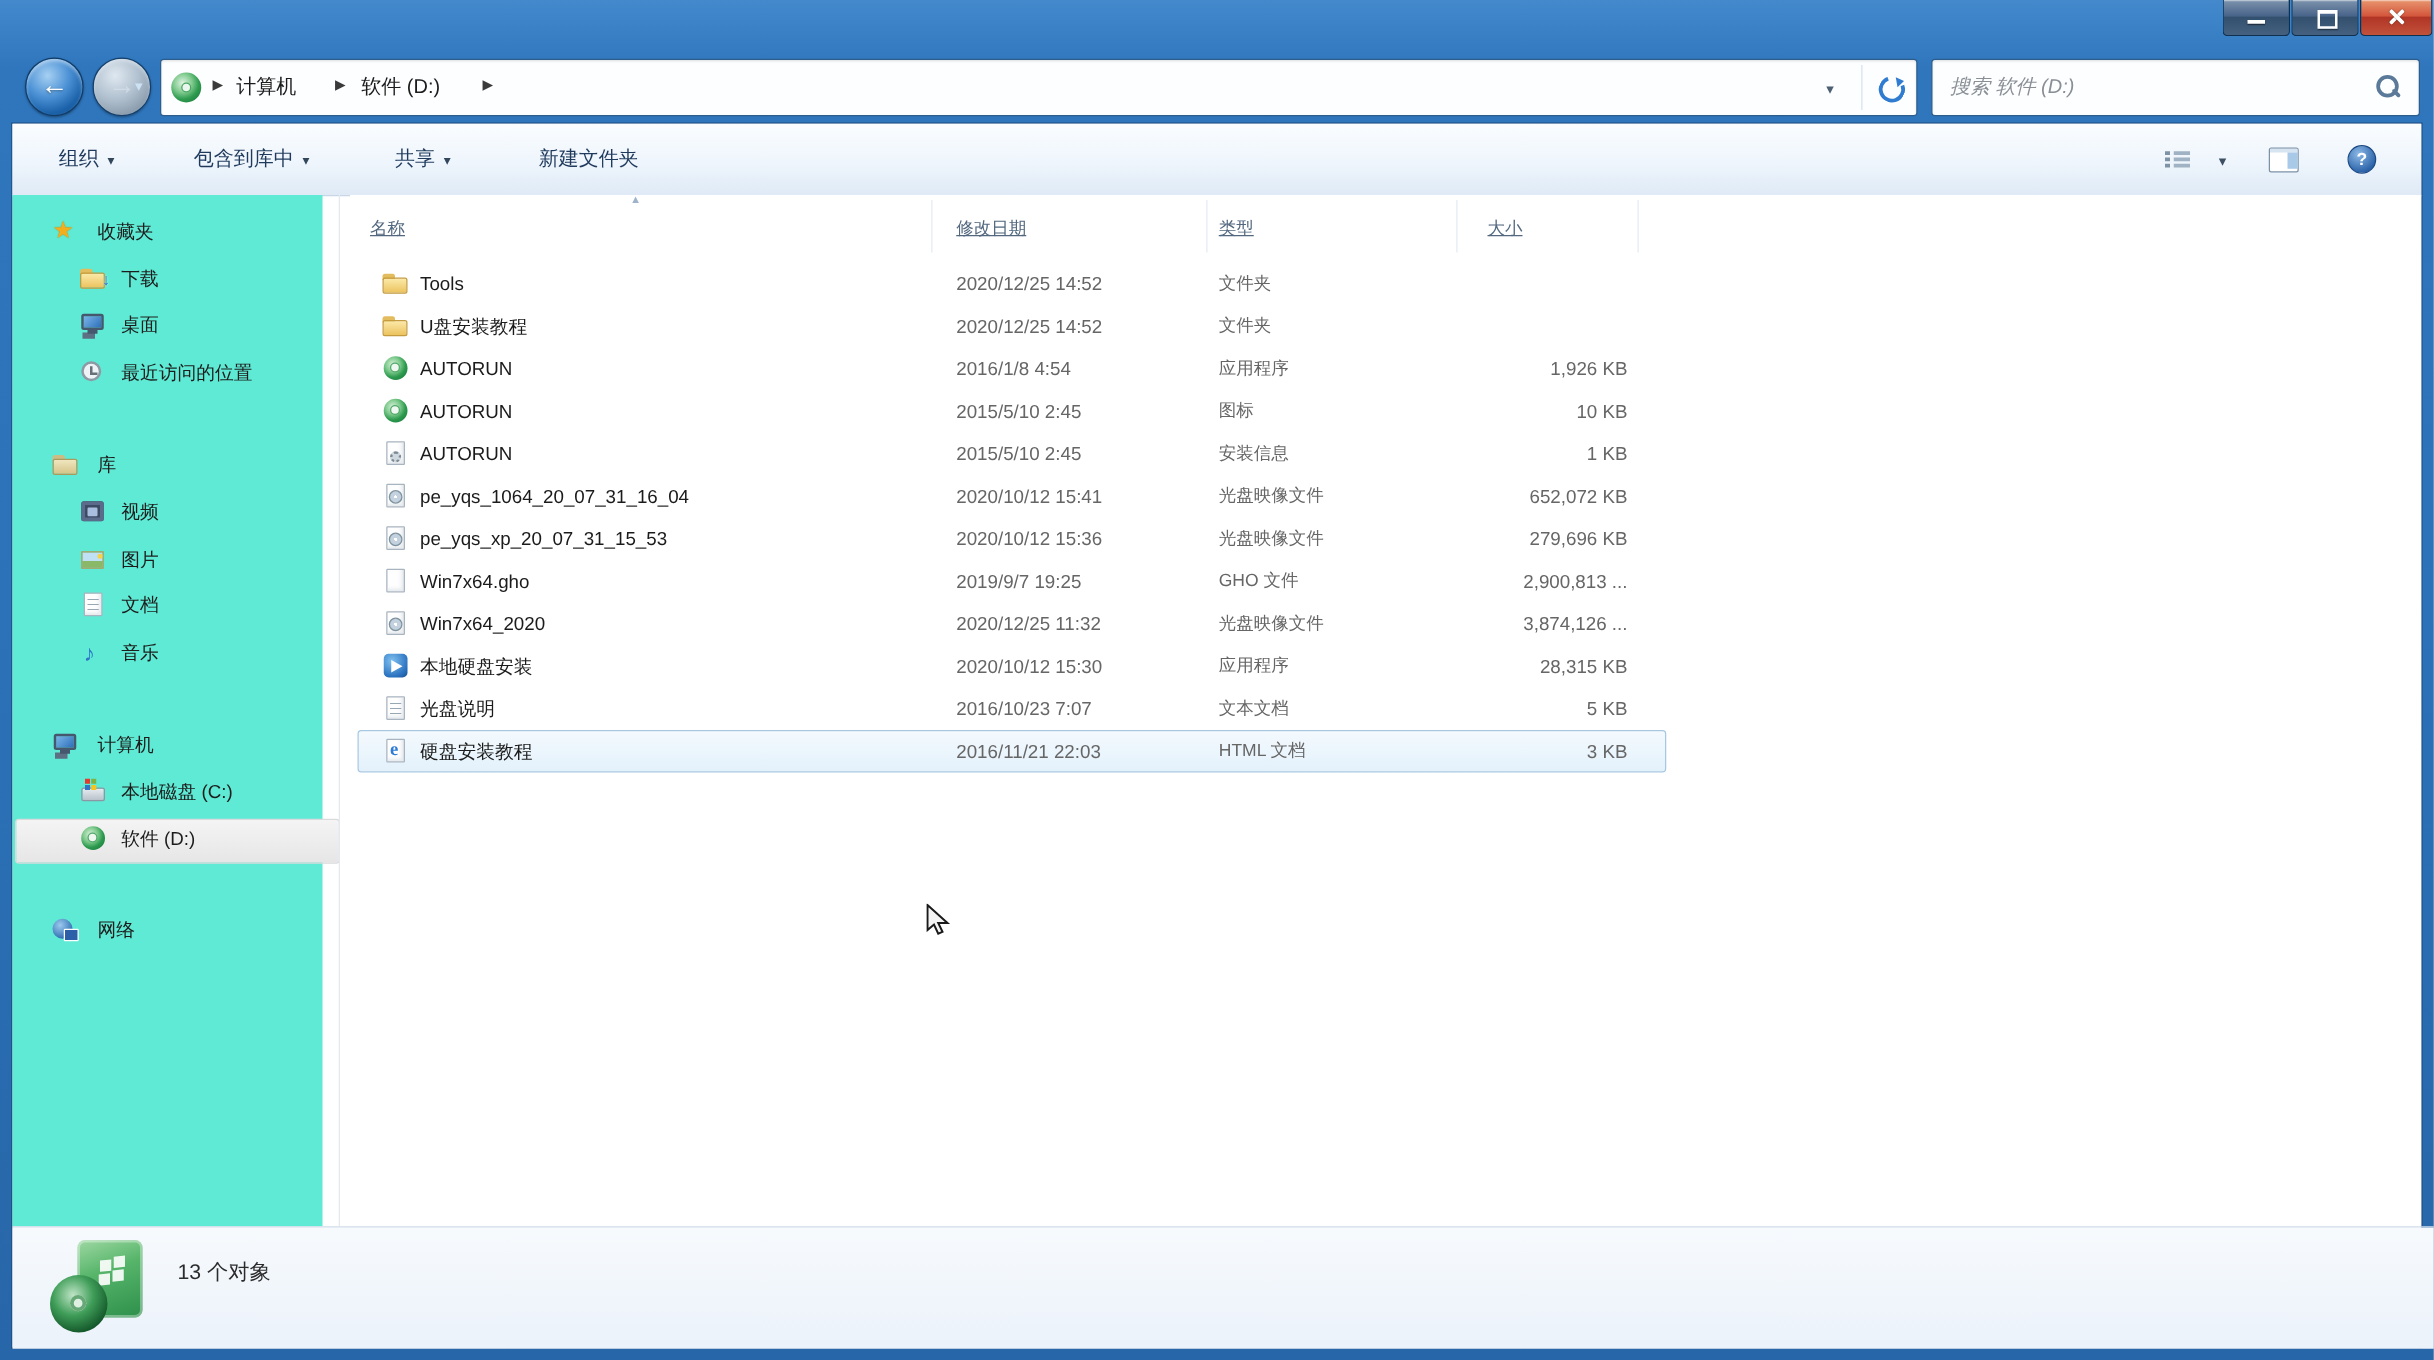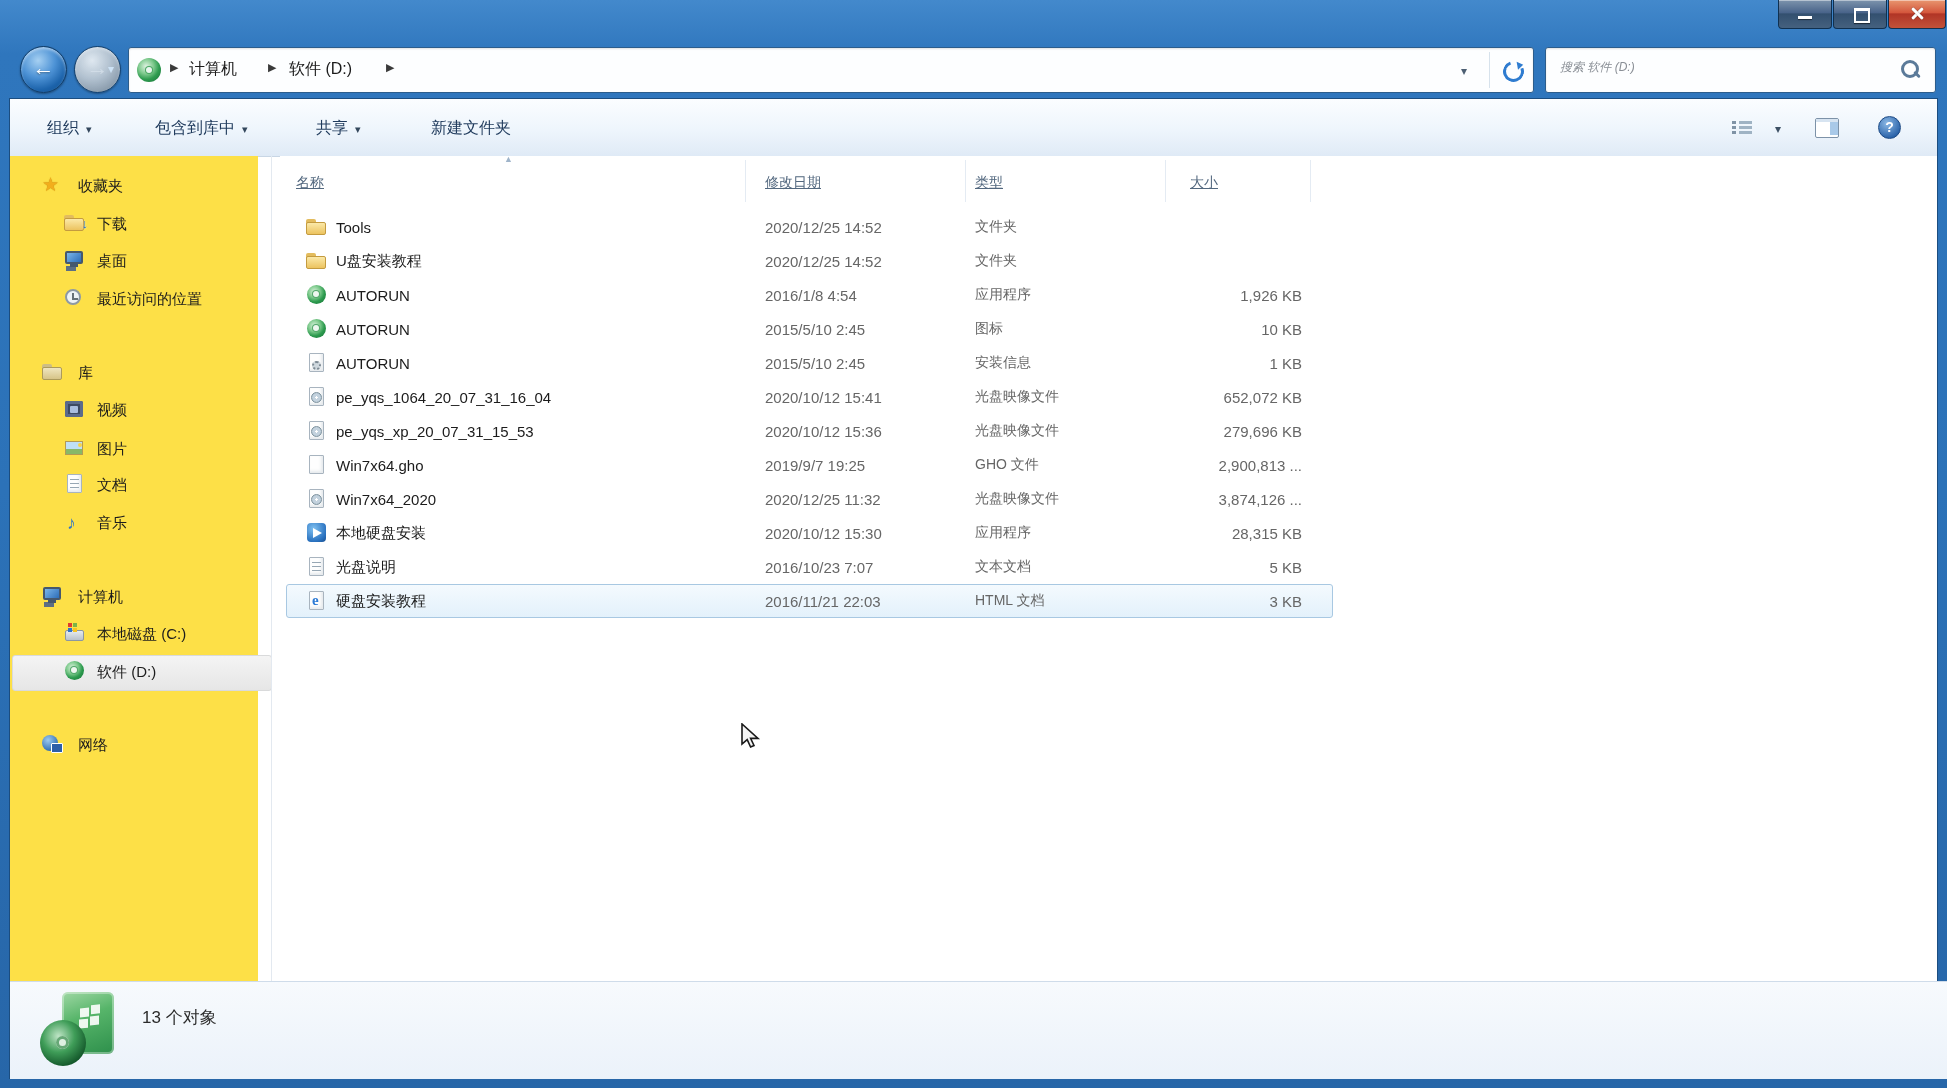--- a/index.html
+++ b/index.html
@@ -47,21 +47,21 @@
   .addr-drop{position:absolute;left:1332px;top:16px;font-size:12px;color:#4d5f73;}
   .addr-sep{position:absolute;left:1360px;top:4px;width:1px;height:36px;background:#d7e2ec;}
   .refresh-icon{position:absolute;left:1374px;top:13px;width:15px;height:15px;border-radius:50%;
     border:3px solid #2f7cd0;border-top-color:transparent;transform:rotate(25deg);}
   .refresh-icon::after{content:"";position:absolute;left:8px;top:-5px;width:0;height:0;
     border-left:6px solid #2f7cd0;border-top:4px solid transparent;border-bottom:4px solid transparent;
     transform:rotate(-35deg);}
 
   .search-box{position:absolute;left:1545px;top:47px;width:389px;height:44px;background:#fdfeff;
     border:1px solid #2c5d8c;border-radius:3px;box-shadow:inset 0 1px 2px rgba(0,0,0,.12);}
-  .search-text{position:absolute;left:14px;top:11px;font-size:12px;font-style:italic;color:#8a8f96;}
+  .search-text{position:absolute;left:14px;top:11px;font-size:16px;font-style:italic;color:#8a8f96;}
   .mag-icon{position:absolute;right:16px;top:12px;width:12px;height:12px;border:3px solid #5b7extend;border:3px solid #5b7a99;border-radius:50%;}
   .mag-icon::after{content:"";position:absolute;left:9px;top:10px;width:8px;height:3px;background:#5b7a99;
     transform:rotate(45deg);border-radius:2px;}
 
   
   .client{position:absolute;left:10px;top:99px;width:1927px;height:979px;background:#fff;
     box-shadow:0 0 0 1px #1b4d80;}
   .toolbar{position:absolute;left:10px;top:99px;width:1927px;height:57px;
     background:linear-gradient(180deg,#fbfdff 0%,#eef5fc 55%,#dfeaf6 100%);
     border-bottom:1px solid #c8d6e5;}
@@ -77,21 +77,21 @@
   .vi-arrow{position:absolute;left:1765px;top:23px;font-size:12px;color:#3d5064;}
   .vi-preview{position:absolute;left:1805px;top:19px;width:22px;height:18px;border:1px solid #7d92a8;
     background:#fff;border-radius:2px;}
   .vi-preview::before{content:"";position:absolute;left:0;top:0;width:100%;height:3px;background:#d7e4f1;}
   .vi-preview::after{content:"";position:absolute;right:0;top:3px;width:8px;height:13px;background:#a9c9e8;}
   .vi-help{position:absolute;left:1868px;top:17px;width:21px;height:21px;border-radius:50%;
     background:radial-gradient(circle at 38% 30%,#8cb9e6,#2a62a8 75%);border:1px solid #1d4a85;
     color:#fff;font-weight:bold;font-size:14px;text-align:center;line-height:21px;}
 
   
-  .sidebar{position:absolute;left:10px;top:156px;width:248px;height:825px;background:#fde047;}
+  .sidebar{position:absolute;left:10px;top:156px;width:248px;height:825px;background:#5eead4;}
   .side-sep{position:absolute;left:271px;top:156px;width:1px;height:825px;background:#e3e9f0;}
   .s-row{position:absolute;height:28px;line-height:28px;font-size:15px;color:#1c1c1c;cursor:default;}
   .s-row .s-label{position:absolute;white-space:nowrap;}
   .s-sel{position:absolute;left:2px;top:499px;width:258px;height:34px;border:1px solid #d9dadb;border-radius:3px;
     background:linear-gradient(180deg,#f4f4f4,#e6e6e6);}
   .s-icon{position:absolute;width:22px;height:22px;top:3px;}
 
   
   [data-icon]{display:inline-block;position:relative;}
   [data-icon="star"]::before{content:"★";position:absolute;left:0;top:-4px;font-size:19px;color:#f2ae1c;

